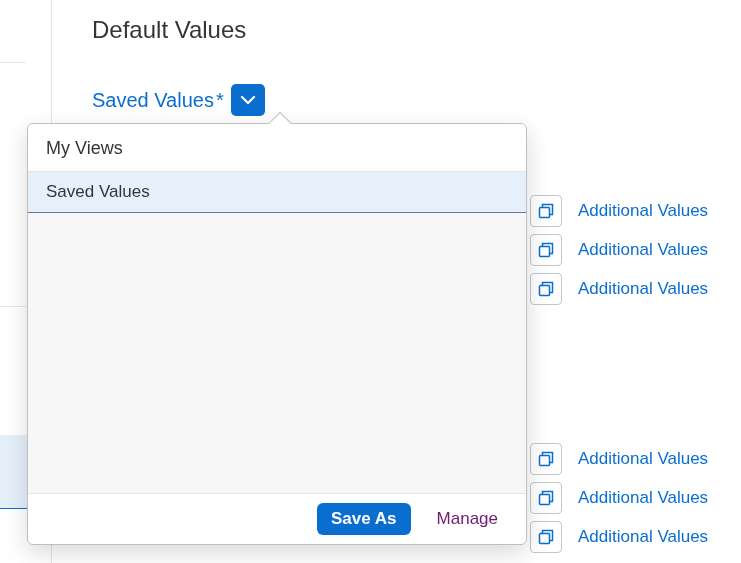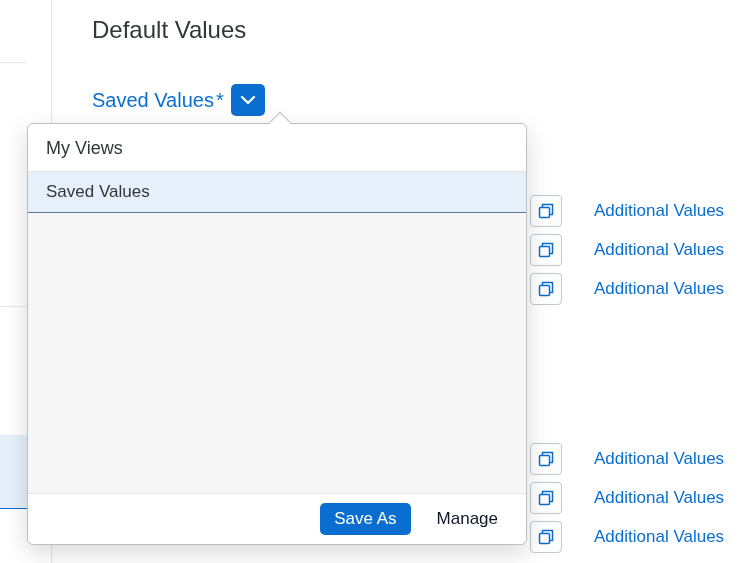--- a/index.html
+++ b/index.html
@@ -101,29 +101,29 @@
   }
   .btn {
     font-size: 17px;
     padding: 6px 14px;
     border-radius: 5px;
     cursor: pointer;
     border: none;
     background: none;
   }
   .btn-primary {
-    background: #0a6ed1; color: #fff; font-weight: 400;
+    background: #0a6ed1; color: #fff; font-weight: 700; border-radius: 6px;
   }
   .btn-transparent {
-    color: #0f172a; background: transparent;
+    color: #701a75; background: transparent;
   }
 
   .value-row {
     position: absolute;
-    display: flex; align-items: center; gap: 32px;
+    display: flex; align-items: center; gap: 16px;
   }
   .icon-box {
     width: 32px; height: 32px;
     border: 1px solid #c0c7cd;
     border-radius: 4px;
     display: flex; align-items: center; justify-content: center;
     background: #fff;
     cursor: pointer;
   }
   .icon-box svg { stroke: #0a6ed1; fill: none; stroke-width: 1.5; }

